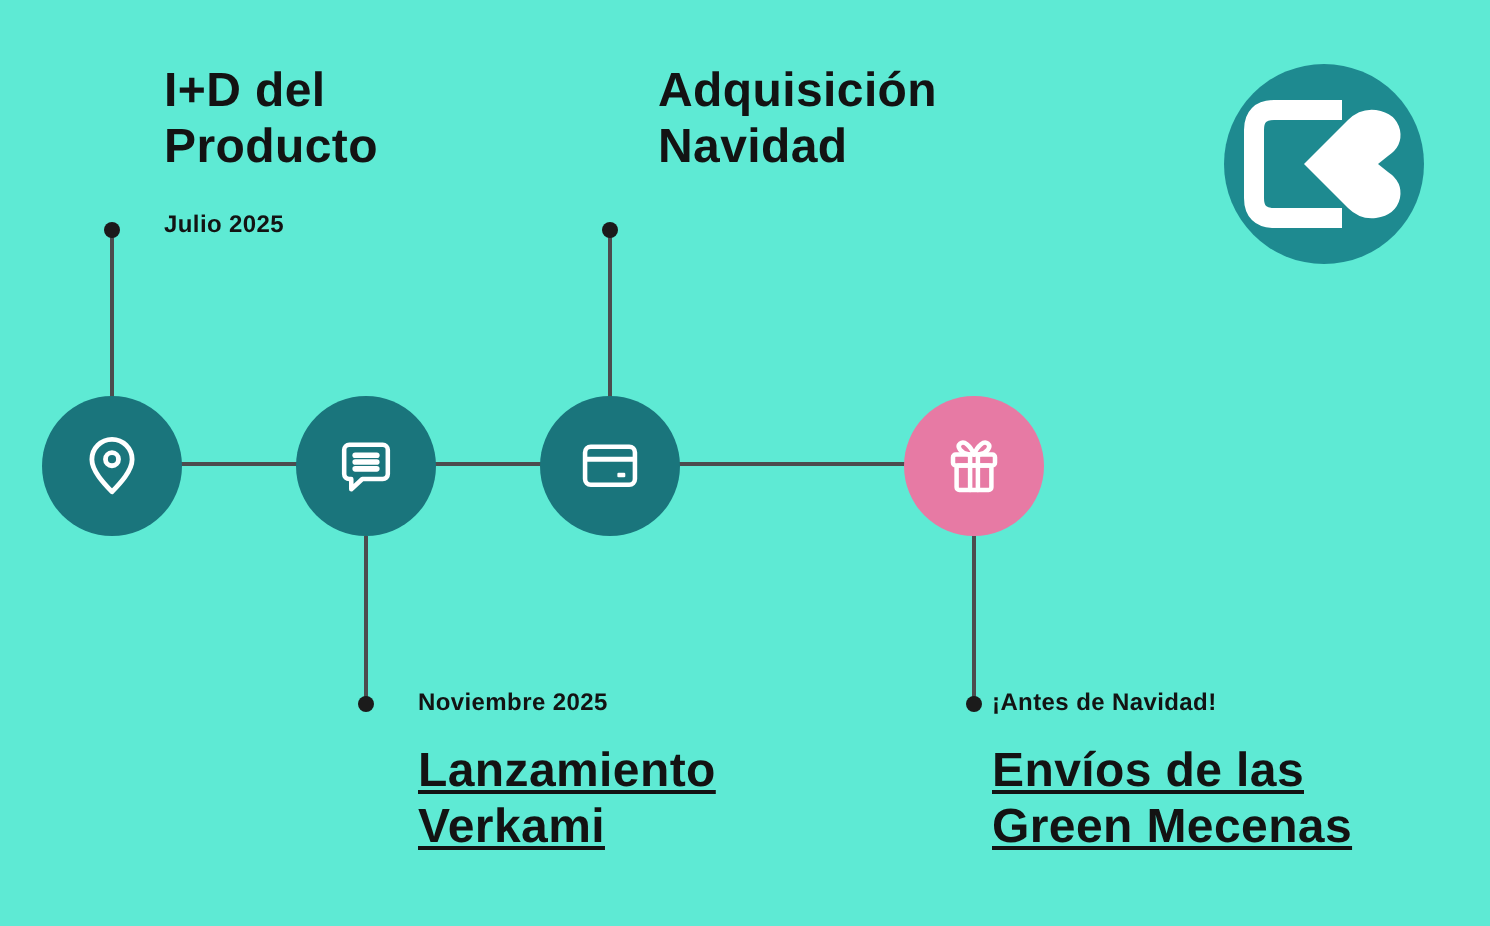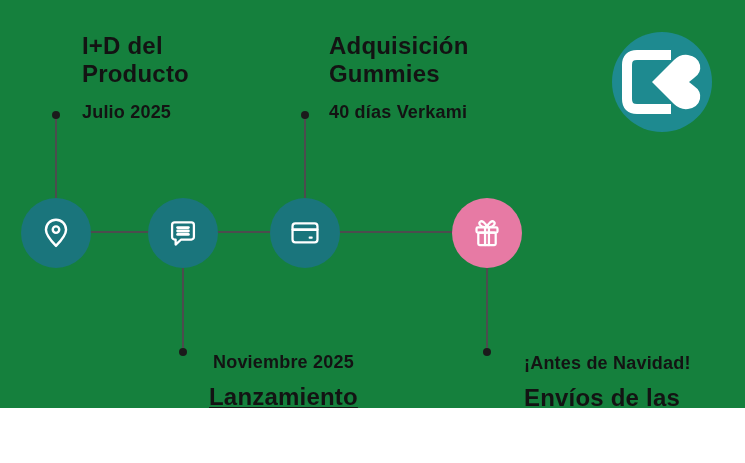--- a/index.html
+++ b/index.html
@@ -1,28 +1,28 @@
 <!DOCTYPE html>
 <html><head>
 <meta charset="utf-8">
 <style>
   html,body { margin:0; padding:0; background:#fff; }
   .canvas {
-    position:relative; width:745px; height:408px; background:#15803d;
+    position:relative; width:745px; height:463px; background:#5eead4;
     font-family:"Liberation Sans", sans-serif; overflow:hidden;
     color:#131313;
   }
   
   .label { position:absolute; }
   .m-title {
     font-size:24px; font-weight:bold; line-height:1.17;
     white-space:pre-line; letter-spacing:0.2px; color:#131313;
   }
   .m-sub {
-    font-size:18px; font-weight:bold; line-height:21px;
+    font-size:12px; font-weight:bold; line-height:21px;
     letter-spacing:0.2px; color:#131313;
   }
   .label.top .m-sub   { margin-top:14px; }
   .label.bottom .m-title { margin-top:10px;text-decoration:underline; }
 
   
   .hline { position:absolute; left:56px; top:231px; width:431px; height:2px; background:#4c4c4e; }
   .stem  { position:absolute; width:2px; background:#4c4c4e; }
   .dot   { position:absolute; width:8px; height:8px; border-radius:50%; background:#1b1b1b; }
 
@@ -88,31 +88,30 @@
   </div>
 
   <div class="label top" style="left:82px; top:32px;">
     <div class="m-title">I+D del
 Producto</div>
     <div class="m-sub">Julio 2025</div>
   </div>
 
   <div class="label top" style="left:329px; top:32px;">
     <div class="m-title">Adquisición
-Gummies</div>
-    <div class="m-sub">40 días Verkami</div>
+Navidad</div>
   </div>
 
-  <div class="label bottom" style="left:209px; top:352px;text-align:center;">
+  <div class="label bottom" style="left:209px; top:341px;">
     <div class="m-sub">Noviembre 2025</div>
     <div class="m-title">Lanzamiento
 Verkami</div>
   </div>
 
-  <div class="label bottom" style="left:524px; top:341px;margin-top:12px;">
+  <div class="label bottom" style="left:496px; top:341px;">
     <div class="m-sub">¡Antes de Navidad!</div>
     <div class="m-title">Envíos de las
 Green Mecenas</div>
   </div>
 
   <div class="logo">
     <svg width="104" height="104" viewBox="0 0 104 104">
       <circle cx="52" cy="52" r="50" fill="#1e8a90"></circle>
       <path d="M 61 25 H 27 Q 17 25 17 35 V 69 Q 17 79 27 79 H 61" fill="none" stroke="#ffffff" stroke-width="10" stroke-linecap="butt"></path>
       <path d="M 42 52

